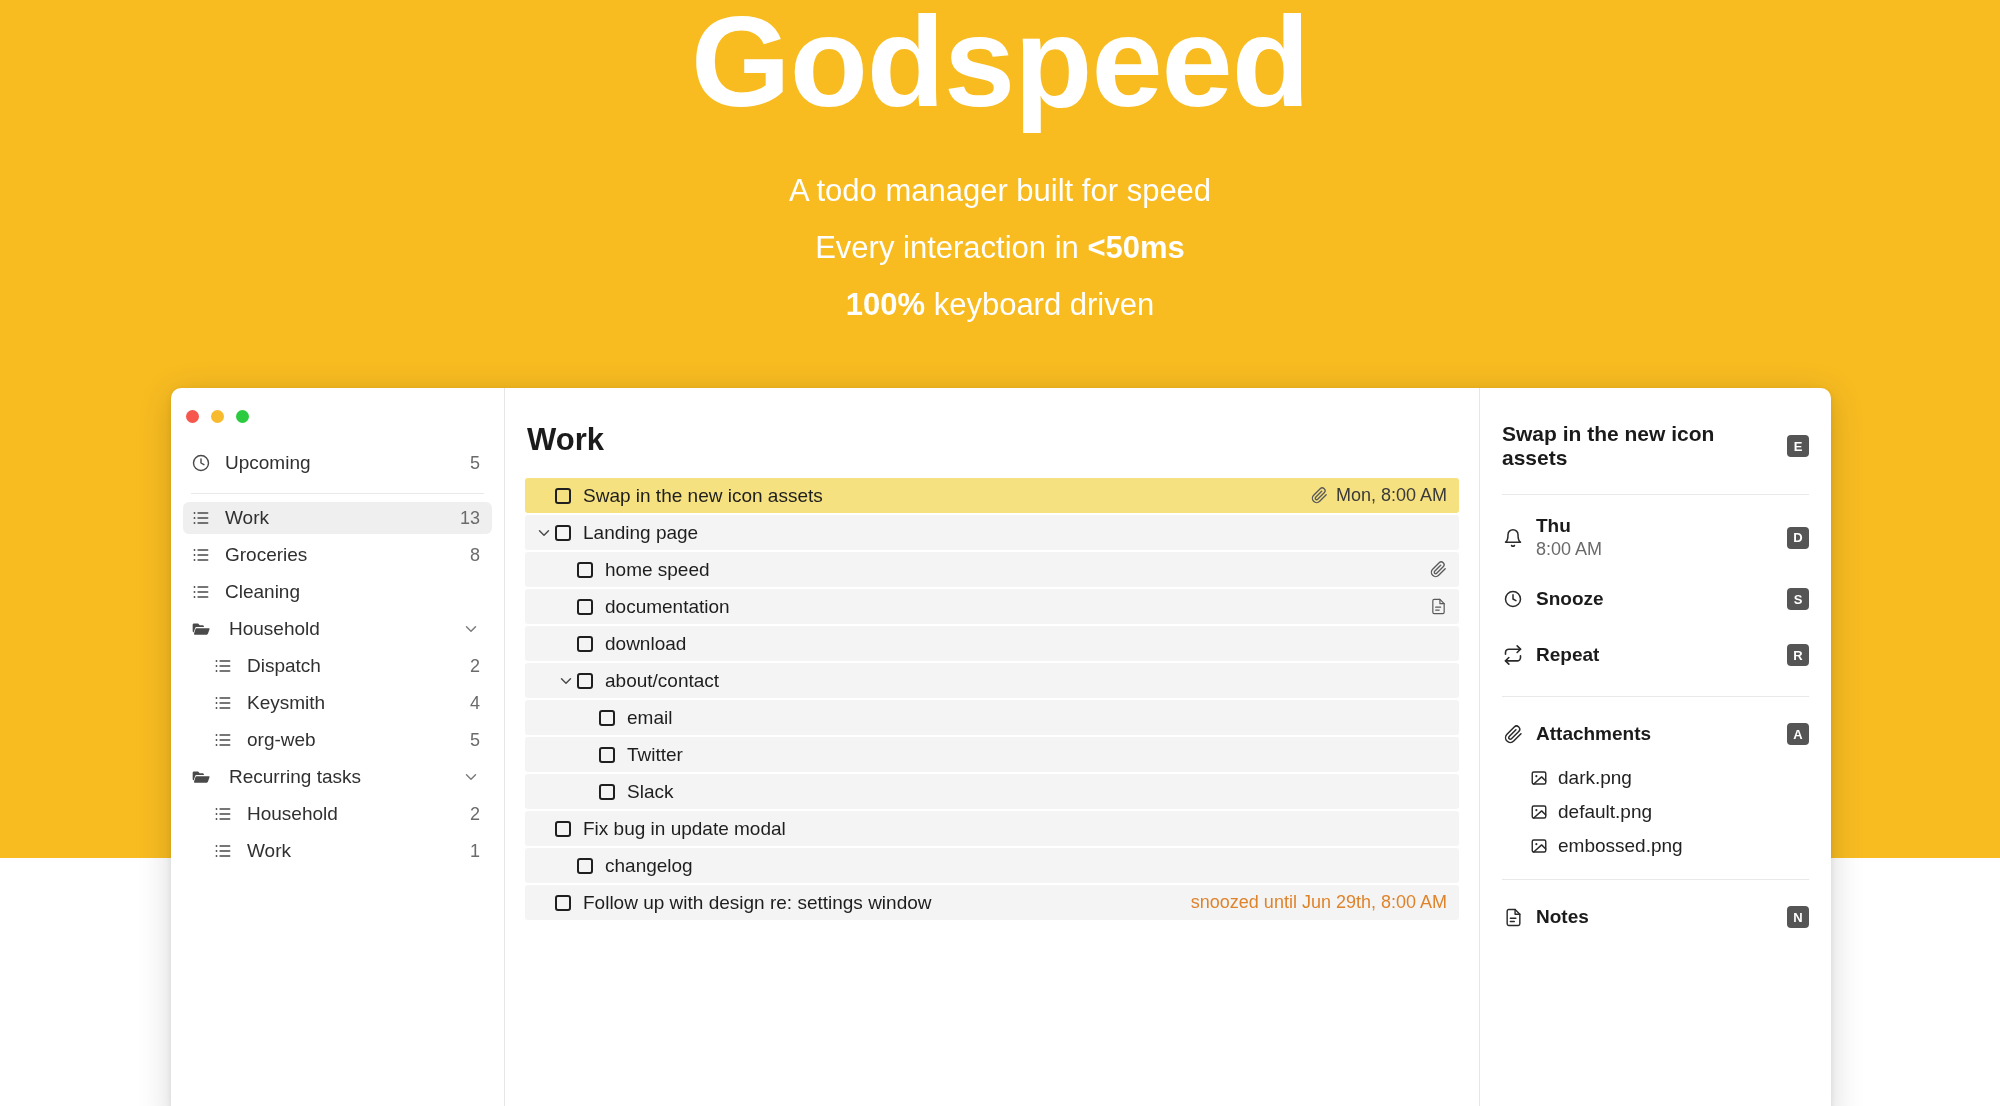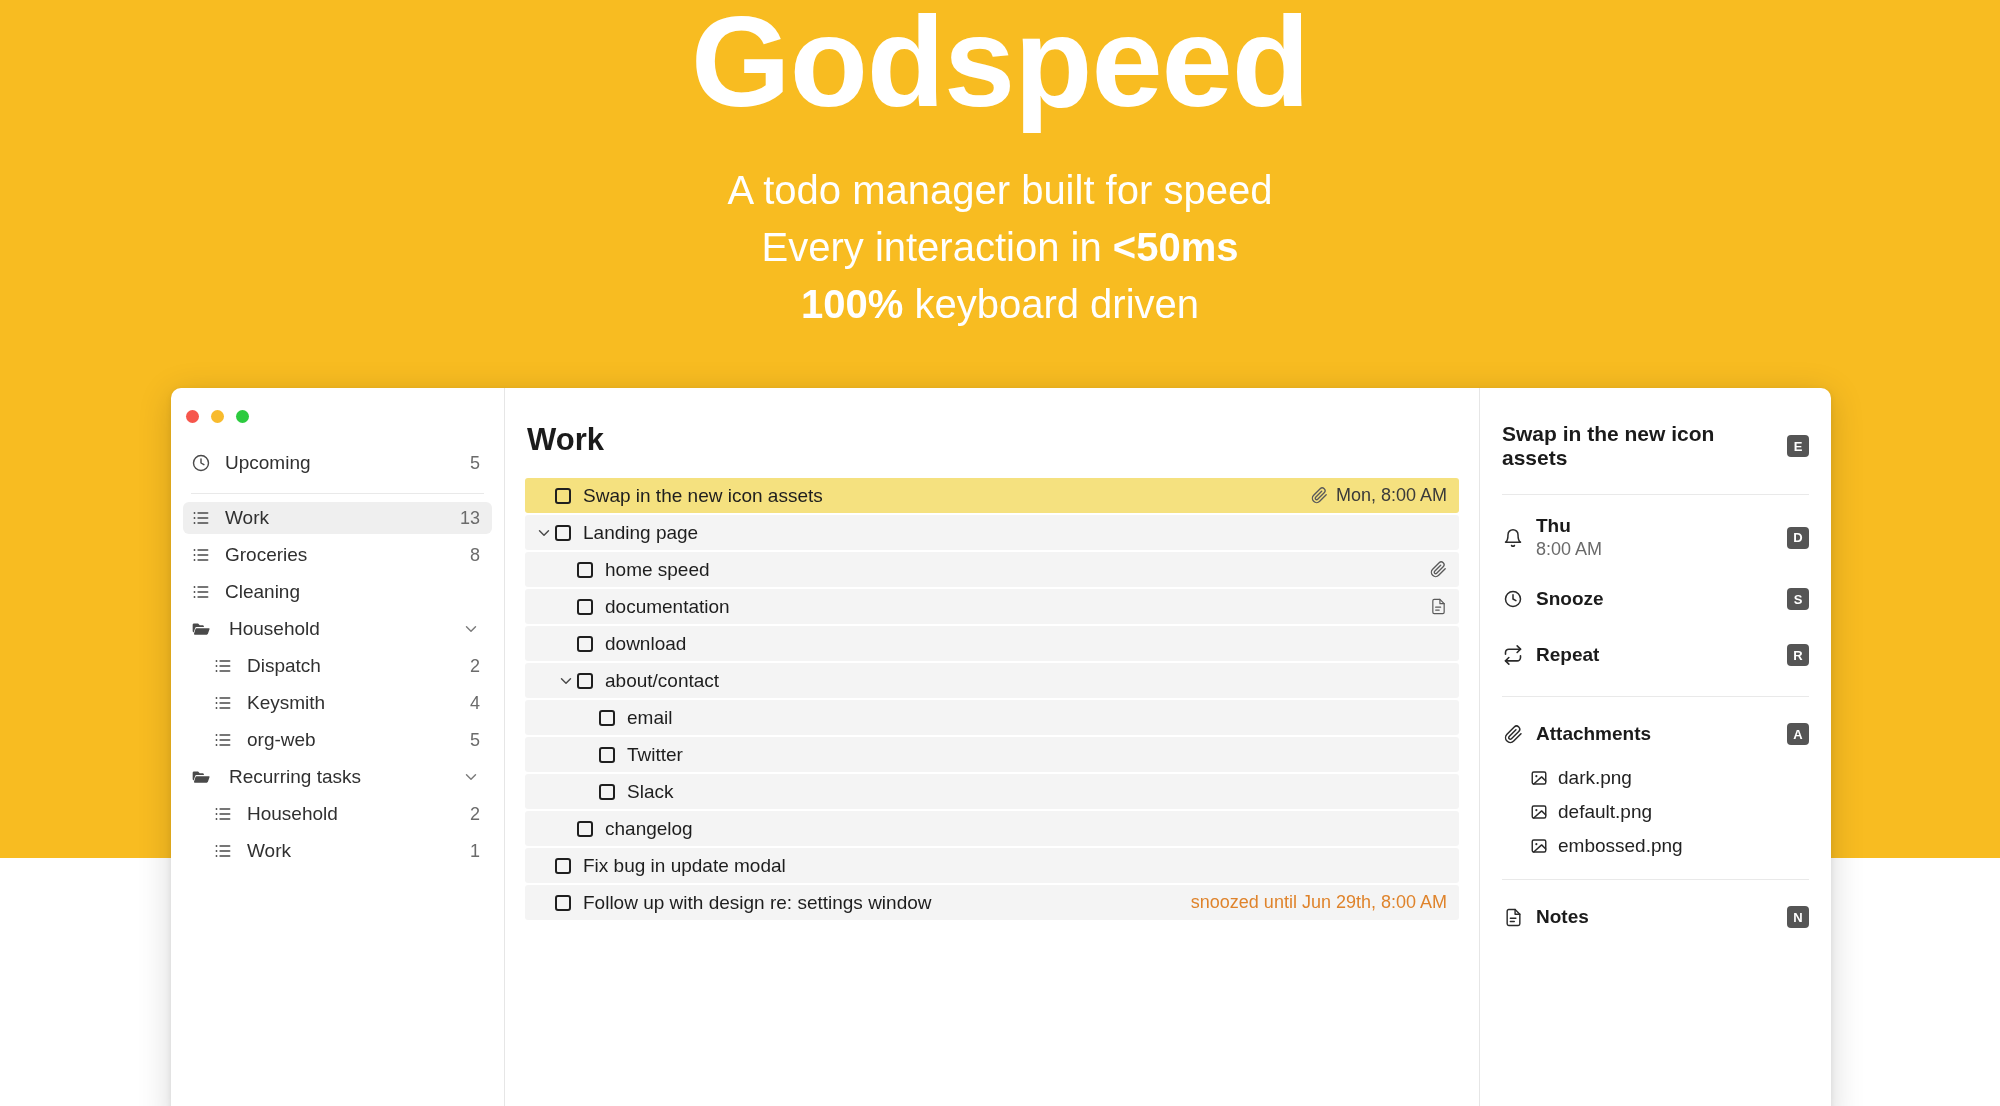--- a/index.html
+++ b/index.html
@@ -20,21 +20,21 @@
   .hero-title {
     position: absolute; left: 0; top: -2px; width: 2000px;
     text-align: center;
     font-size: 128px; line-height: 128px;
     font-weight: 700; color: #ffffff;
     letter-spacing: -1px;
   }
   .hero-sub {
     position: absolute; left: 0; top: 162px; width: 2000px;
     text-align: center; color: #ffffff;
-    font-size: 40px; line-height: 57px; font-weight: 400;
+    font-size: 31px; line-height: 57px; font-weight: 400;
   }
   .hero-sub b { font-weight: 700; }
 
   
   .window {
     position: absolute; left: 171px; top: 388px;
     width: 1660px; height: 740px;
     background: #ffffff;
     border-radius: 10px 10px 0 0;
     box-shadow: 0 6px 34px rgba(0,0,0,.16), 0 2px 6px rgba(0,0,0,.08);
@@ -422,29 +422,29 @@
           <div class="task ind-2">
             <span class="twist blank"></span>
             <span class="cbox"></span>
             <span class="ttl">Twitter</span>
           </div>
           <div class="task ind-2">
             <span class="twist blank"></span>
             <span class="cbox"></span>
             <span class="ttl">Slack</span>
           </div>
+          <div class="task">
+            <span class="twist blank"></span>
+            <span class="cbox"></span>
+            <span class="ttl">Fix bug in update modal</span>
+          </div>
           <div class="task ind-1">
             <span class="twist blank"></span>
             <span class="cbox"></span>
             <span class="ttl">changelog</span>
-          </div>
-          <div class="task">
-            <span class="twist blank"></span>
-            <span class="cbox"></span>
-            <span class="ttl">Fix bug in update modal</span>
           </div>
           <div class="task">
             <span class="twist blank"></span>
             <span class="cbox"></span>
             <span class="ttl">Follow up with design re: settings window</span>
             <span class="meta snoozed">
               <span>snoozed until Jun 29th, 8:00 AM</span>
             </span>
           </div>
         </div>

